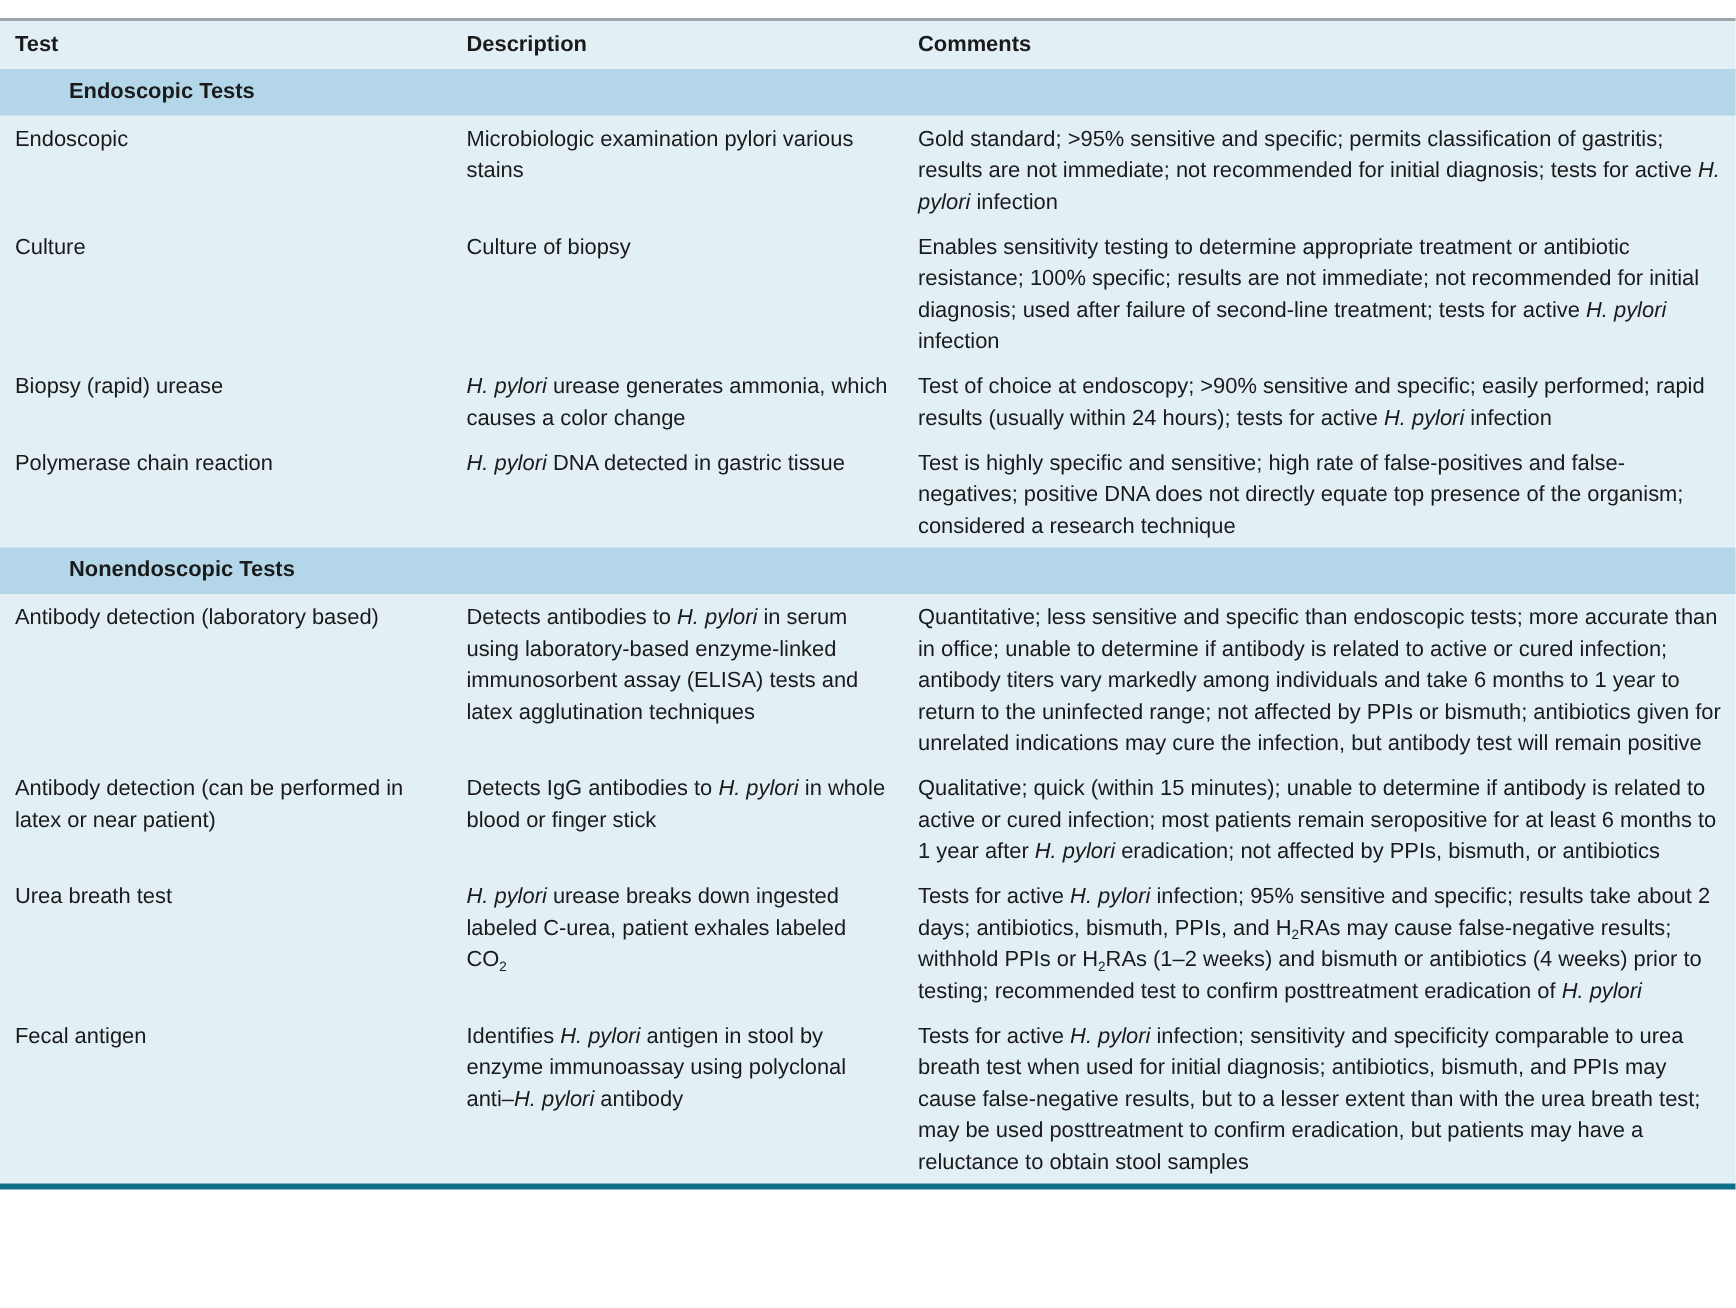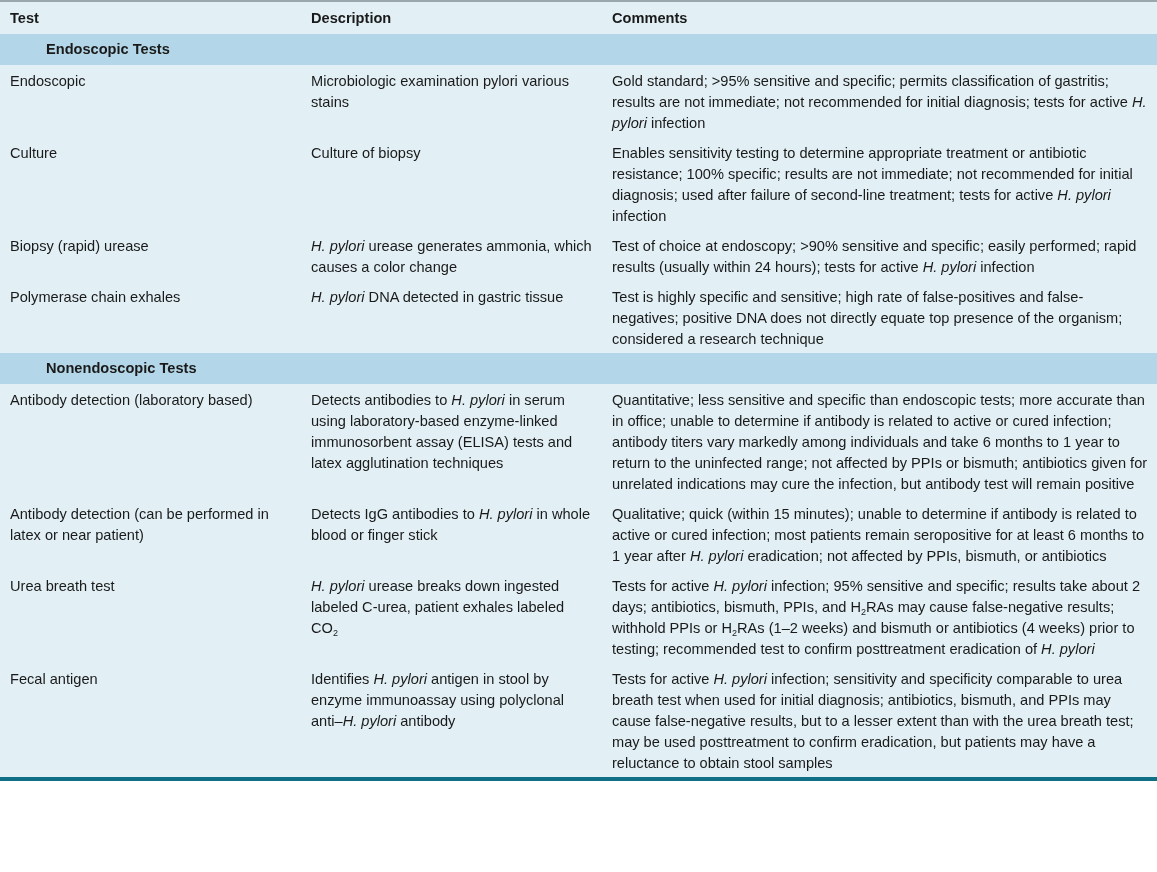--- a/index.html
+++ b/index.html
@@ -3,21 +3,21 @@
 <meta charset="utf-8">
 <style>
   html, body { margin: 0; padding: 0; background: #ffffff; }
   body {
     width: 1157px; height: 872px; overflow: hidden;
     font-family: "Liberation Sans", sans-serif;
     color: #1a1a1a;
     font-size: 14.6px;
   }
   .table-wrap {
-    position: absolute; left: 0; top: 0; width: 1157px;
+    position: absolute; left: 0; top: 12px; width: 1157px;
   }
   .top-rule { height: 2px; background: #9aa7ad; }
   table {
     width: 1157px; border-collapse: collapse; table-layout: fixed;
     background: #e2f0f6;
   }
   col.c1 { width: 301px; }
   col.c2 { width: 301px; }
   col.c3 { width: 555px; }
   th, td {
@@ -71,21 +71,21 @@
           <td>Culture</td>
           <td>Culture of biopsy</td>
           <td>Enables sensitivity testing to determine appropriate treatment or antibiotic resistance; 100% specific; results are not immediate; not recommended for initial diagnosis; used after failure of second-line treatment; tests for active <i>H. pylori</i> infection</td>
         </tr>
         <tr class="data">
           <td>Biopsy (rapid) urease</td>
           <td><i>H. pylori</i> urease generates ammonia, which causes a color change</td>
           <td>Test of choice at endoscopy; &gt;90% sensitive and specific; easily performed; rapid results (usually within 24 hours); tests for active <i>H. pylori</i> infection</td>
         </tr>
         <tr class="data">
-          <td>Polymerase chain exhales</td>
+          <td>Polymerase chain reaction</td>
           <td><i>H. pylori</i> DNA detected in gastric tissue</td>
           <td>Test is highly specific and sensitive; high rate of false-positives and false-negatives; positive DNA does not directly equate top presence of the organism; considered a research technique</td>
         </tr>
         <tr class="section">
           <td colspan="3">Nonendoscopic Tests</td>
         </tr>
         <tr class="data">
           <td>Antibody detection (laboratory based)</td>
           <td>Detects antibodies to <i>H. pylori</i> in serum using laboratory-based enzyme-linked immunosorbent assay (ELISA) tests and latex agglutination techniques</td>
           <td>Quantitative; less sensitive and specific than endoscopic tests; more accurate than in office; unable to determine if antibody is related to active or cured infection; antibody titers vary markedly among individuals and take 6 months to 1 year to return to the uninfected range; not affected by PPIs or bismuth; antibiotics given for unrelated indications may cure the infection, but antibody test will remain positive</td>

